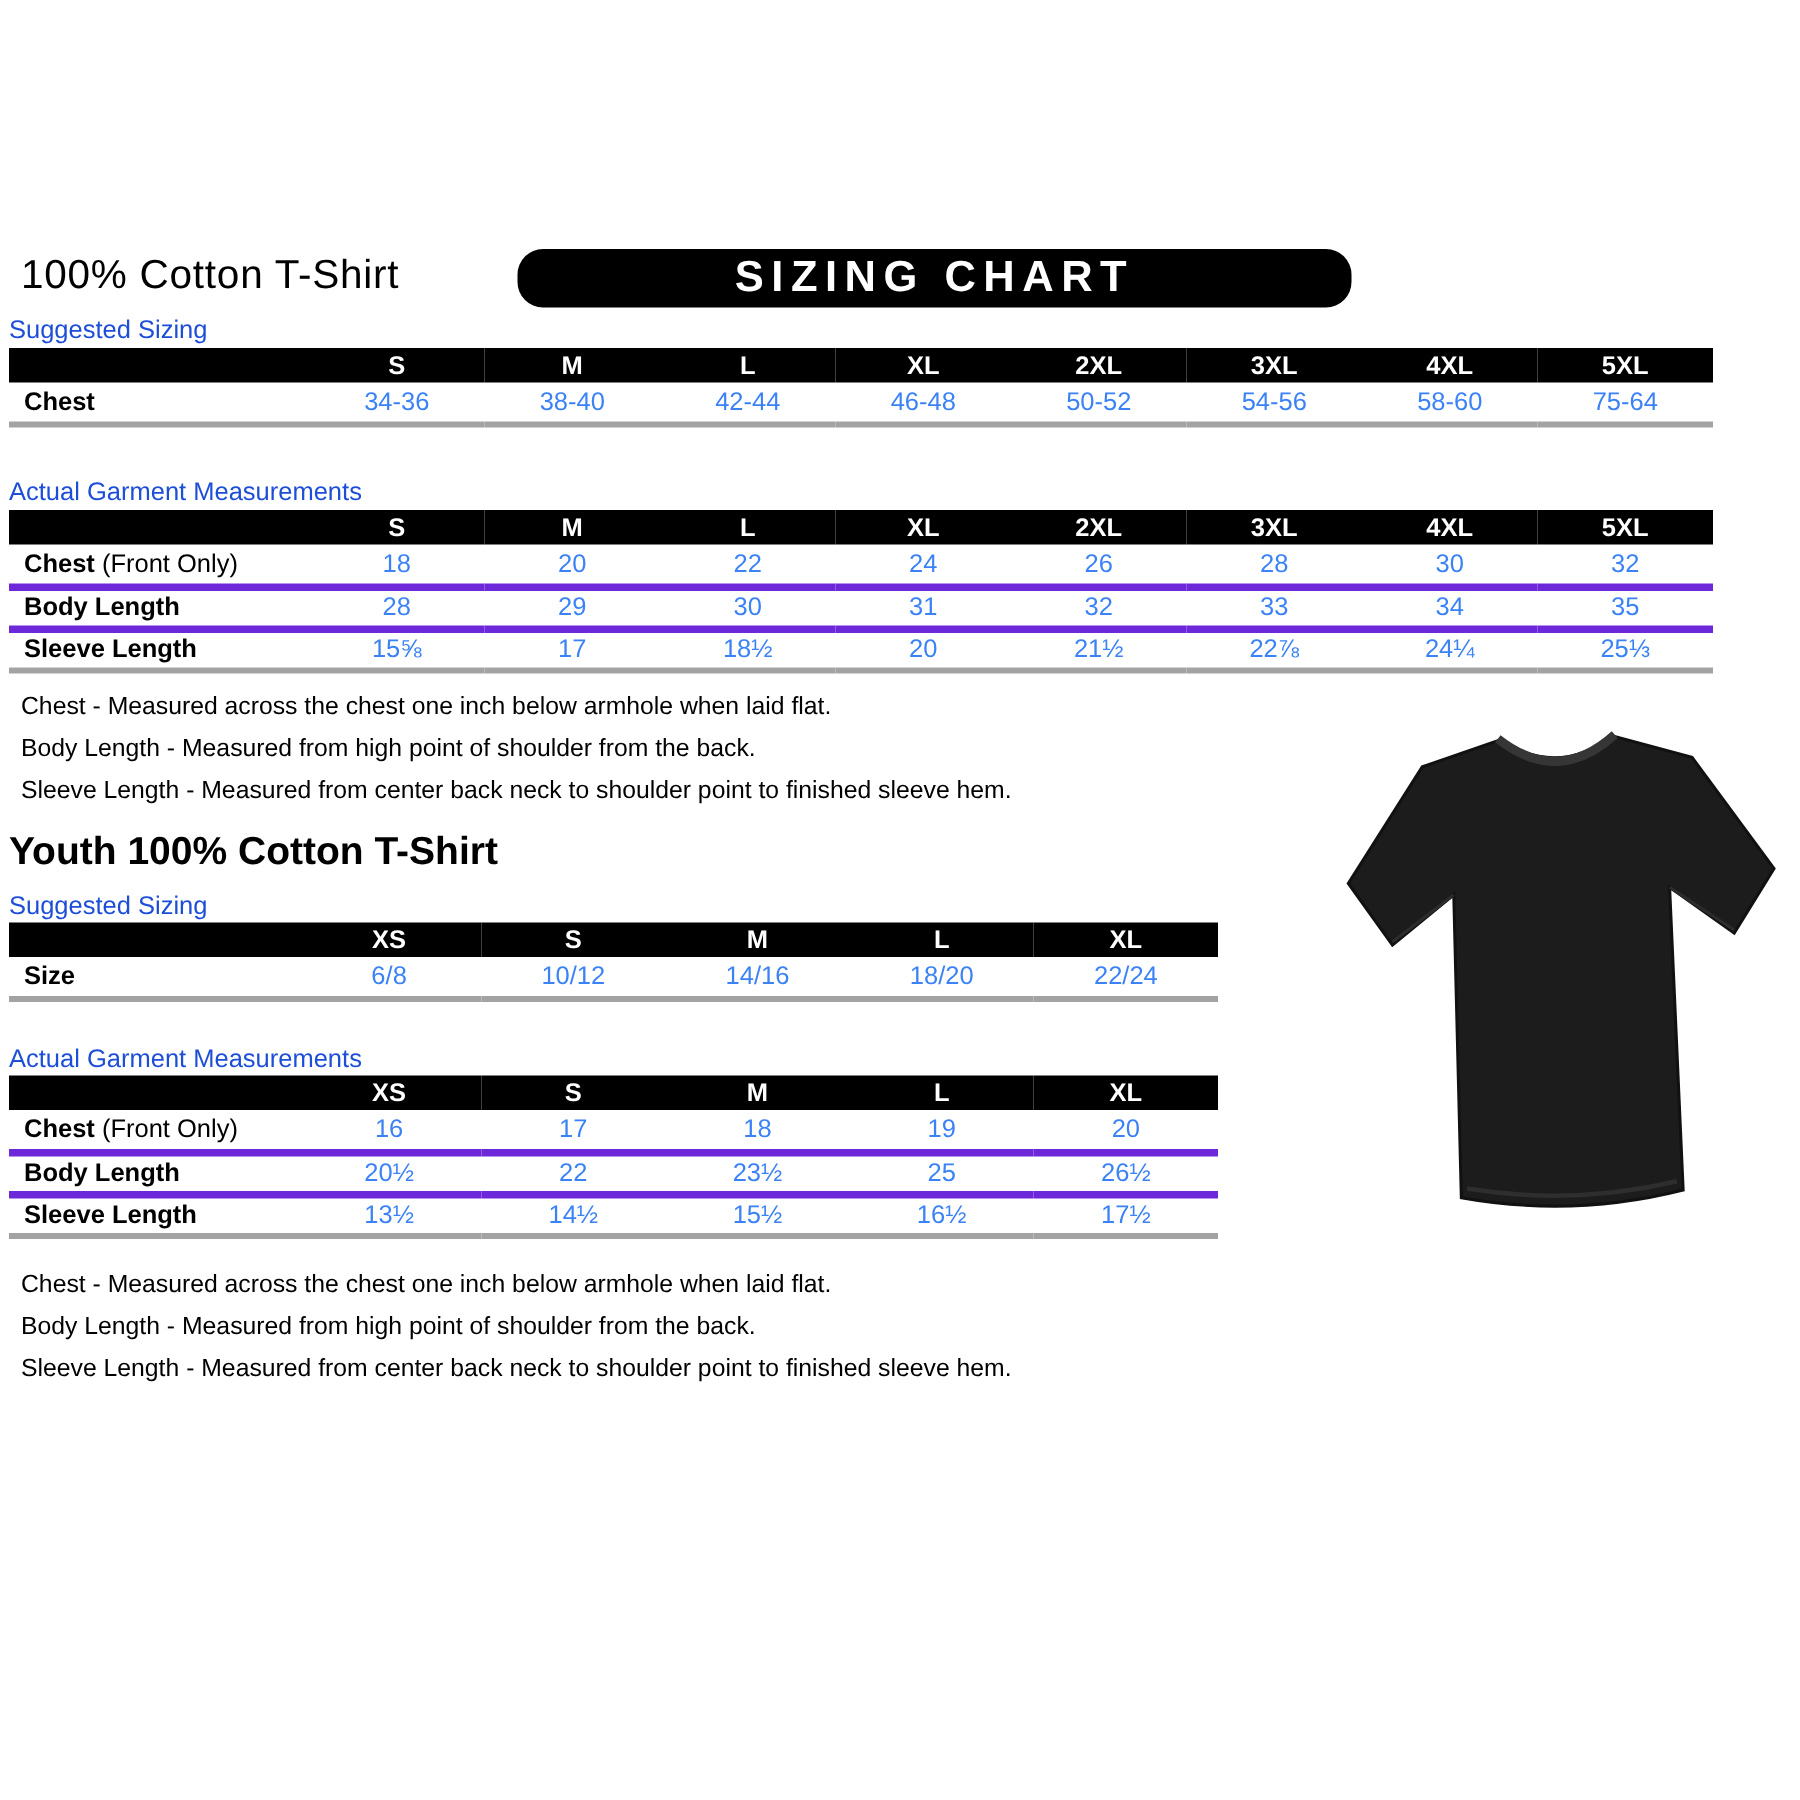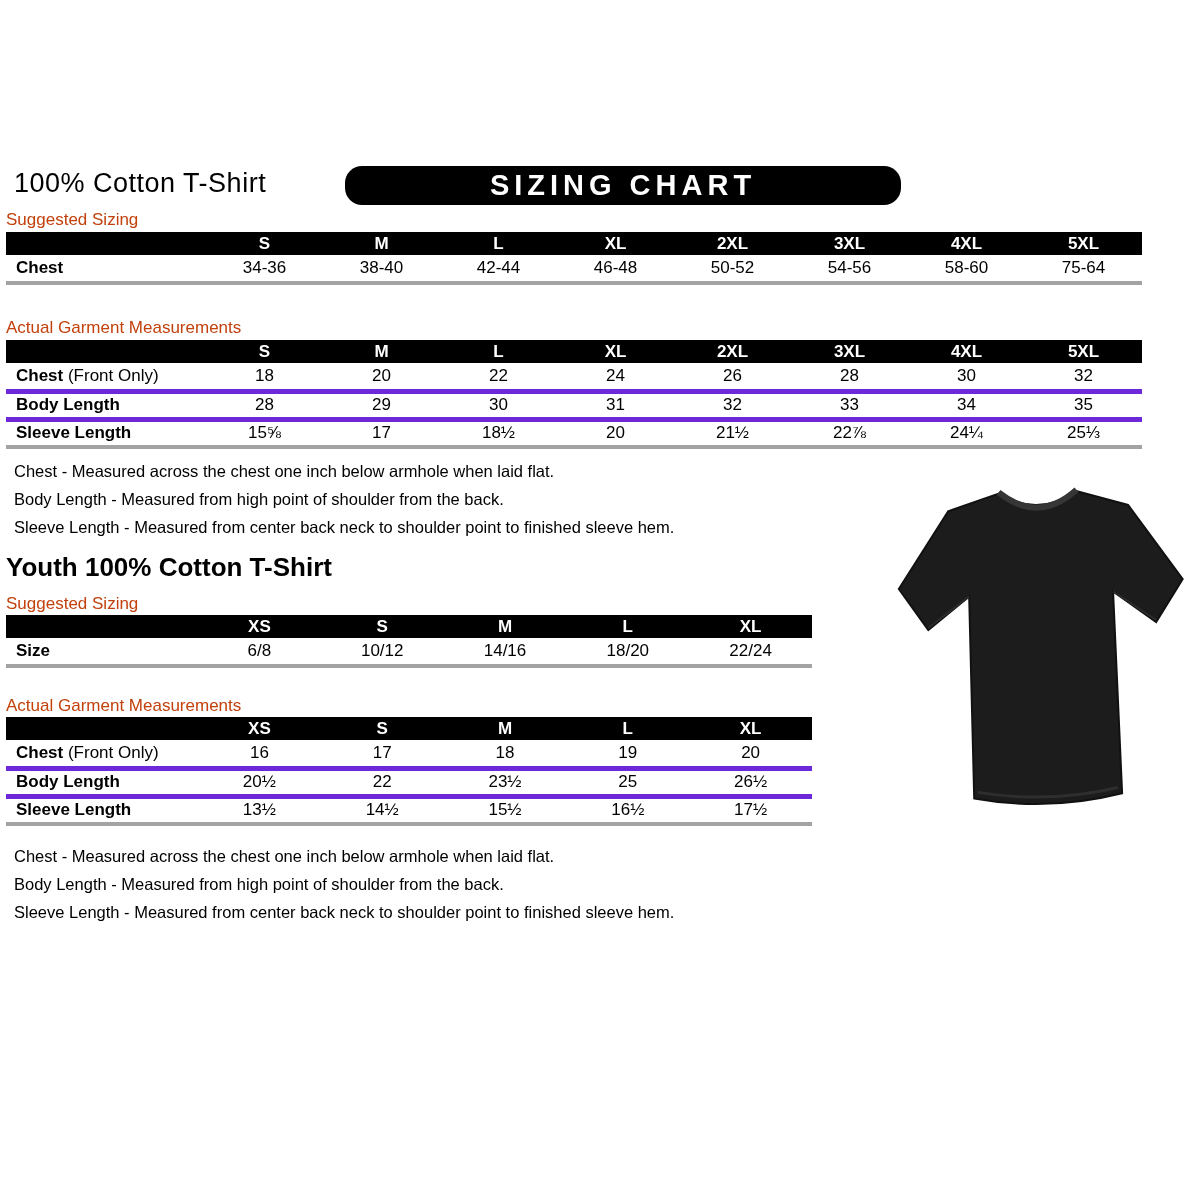--- a/index.html
+++ b/index.html
@@ -11,33 +11,33 @@
   }
   .canvas { position:relative; width:1200px; height:1200px; background:#fff; overflow:hidden; }
 
   .main-title { position:absolute; left:14px; top:168px; font-size:27px; font-weight:400; letter-spacing:0.5px; }
   .banner {
     position:absolute; left:345px; top:166px; width:556px; height:39px;
     background:#000; color:#fff;
     display:flex; align-items:center; justify-content:center;
     font-weight:bold; font-size:29px; letter-spacing:5px;border-radius:17px;
   }
-  .section-label { position:absolute; font-size:17px; color:#c2410c; }
+  .section-label { position:absolute; font-size:17px; color:#1d4ed8; }
 
   table.size-table {
     position:absolute; border-collapse:collapse; table-layout:fixed;
     border-bottom:4px solid #a3a3a3;
   }
   .size-table thead th {
     background:#000; color:#fff; font-weight:bold;
     height:23px; text-align:center; font-size:17px; line-height:23px;
   }
   .size-table tbody tr + tr { border-top:5px solid #6d28d9; }
   .size-table tbody td {
-    height:28px; text-align:center; font-size:17px; font-weight:400; color:#000000;
+    height:28px; text-align:center; font-size:17px; font-weight:400; color:#3b82f6;
   }
   .size-table tbody th.row-label {
     text-align:left; padding-left:10px; font-size:17px; font-weight:bold; white-space:nowrap;
   }
   .size-table tbody th.row-label .sfx { font-weight:400; }
   .row-label-col { width:200px; }
   .yt .row-label-col { width:192px; }
 
   .notes { position:absolute; left:14px; }
   .notes p { font-size:16.5px; line-height:19px; margin-bottom:9px; color:#000; }

